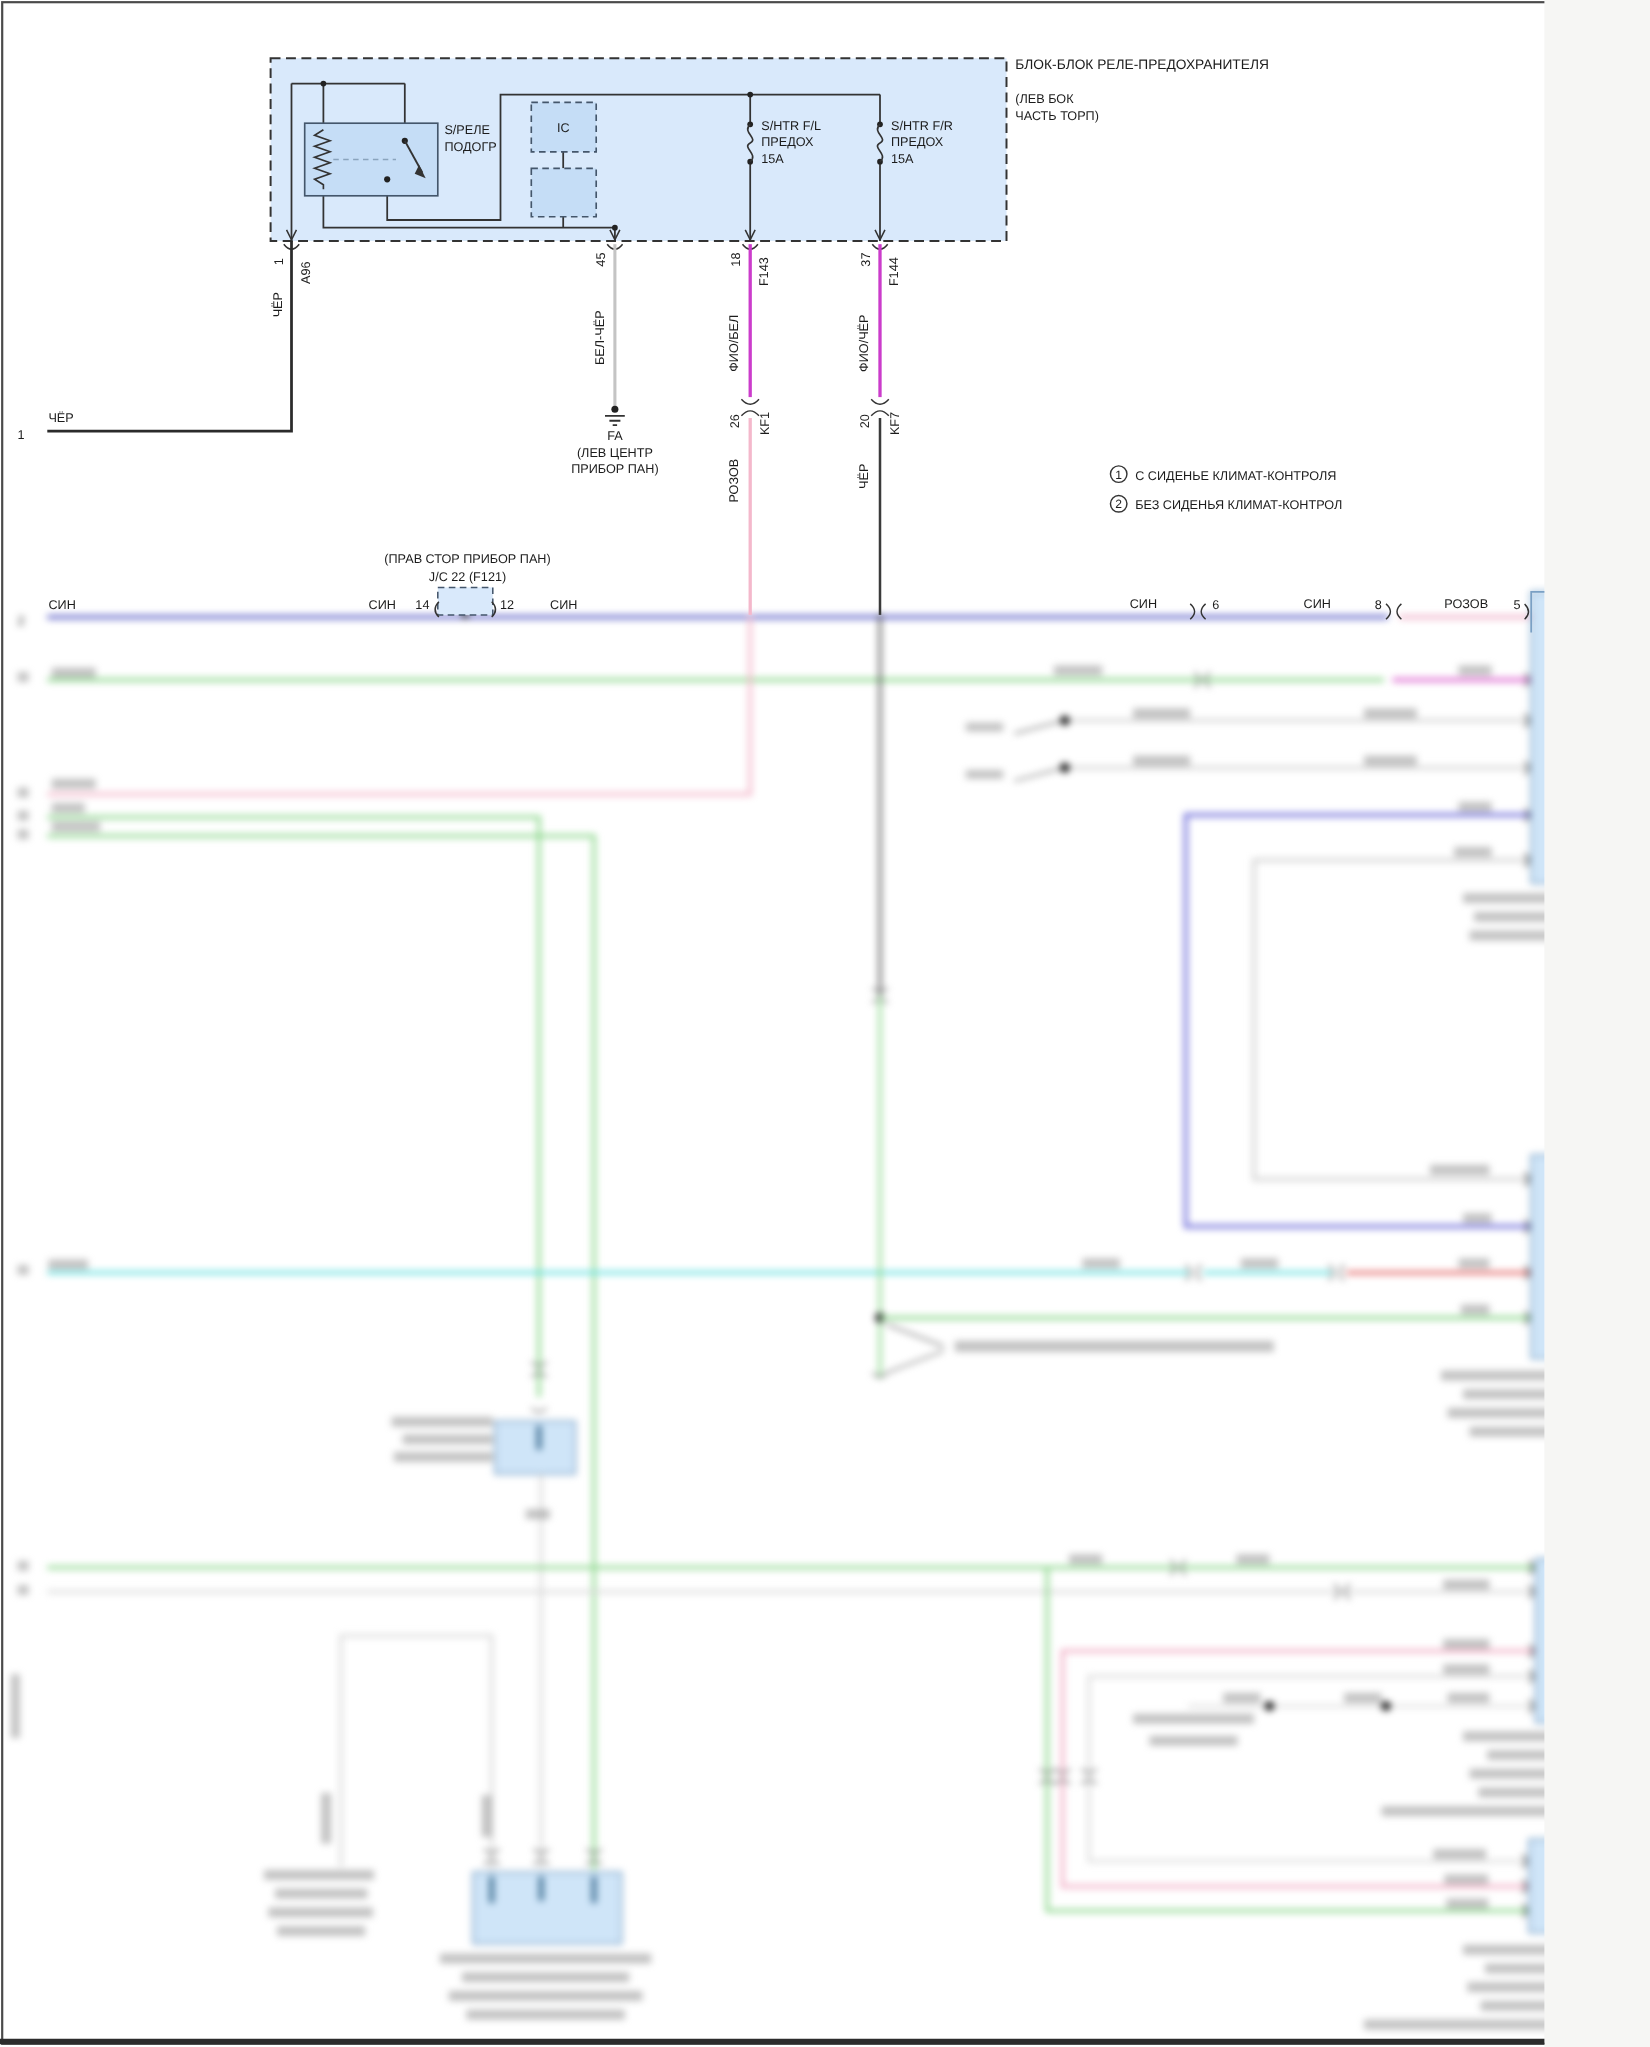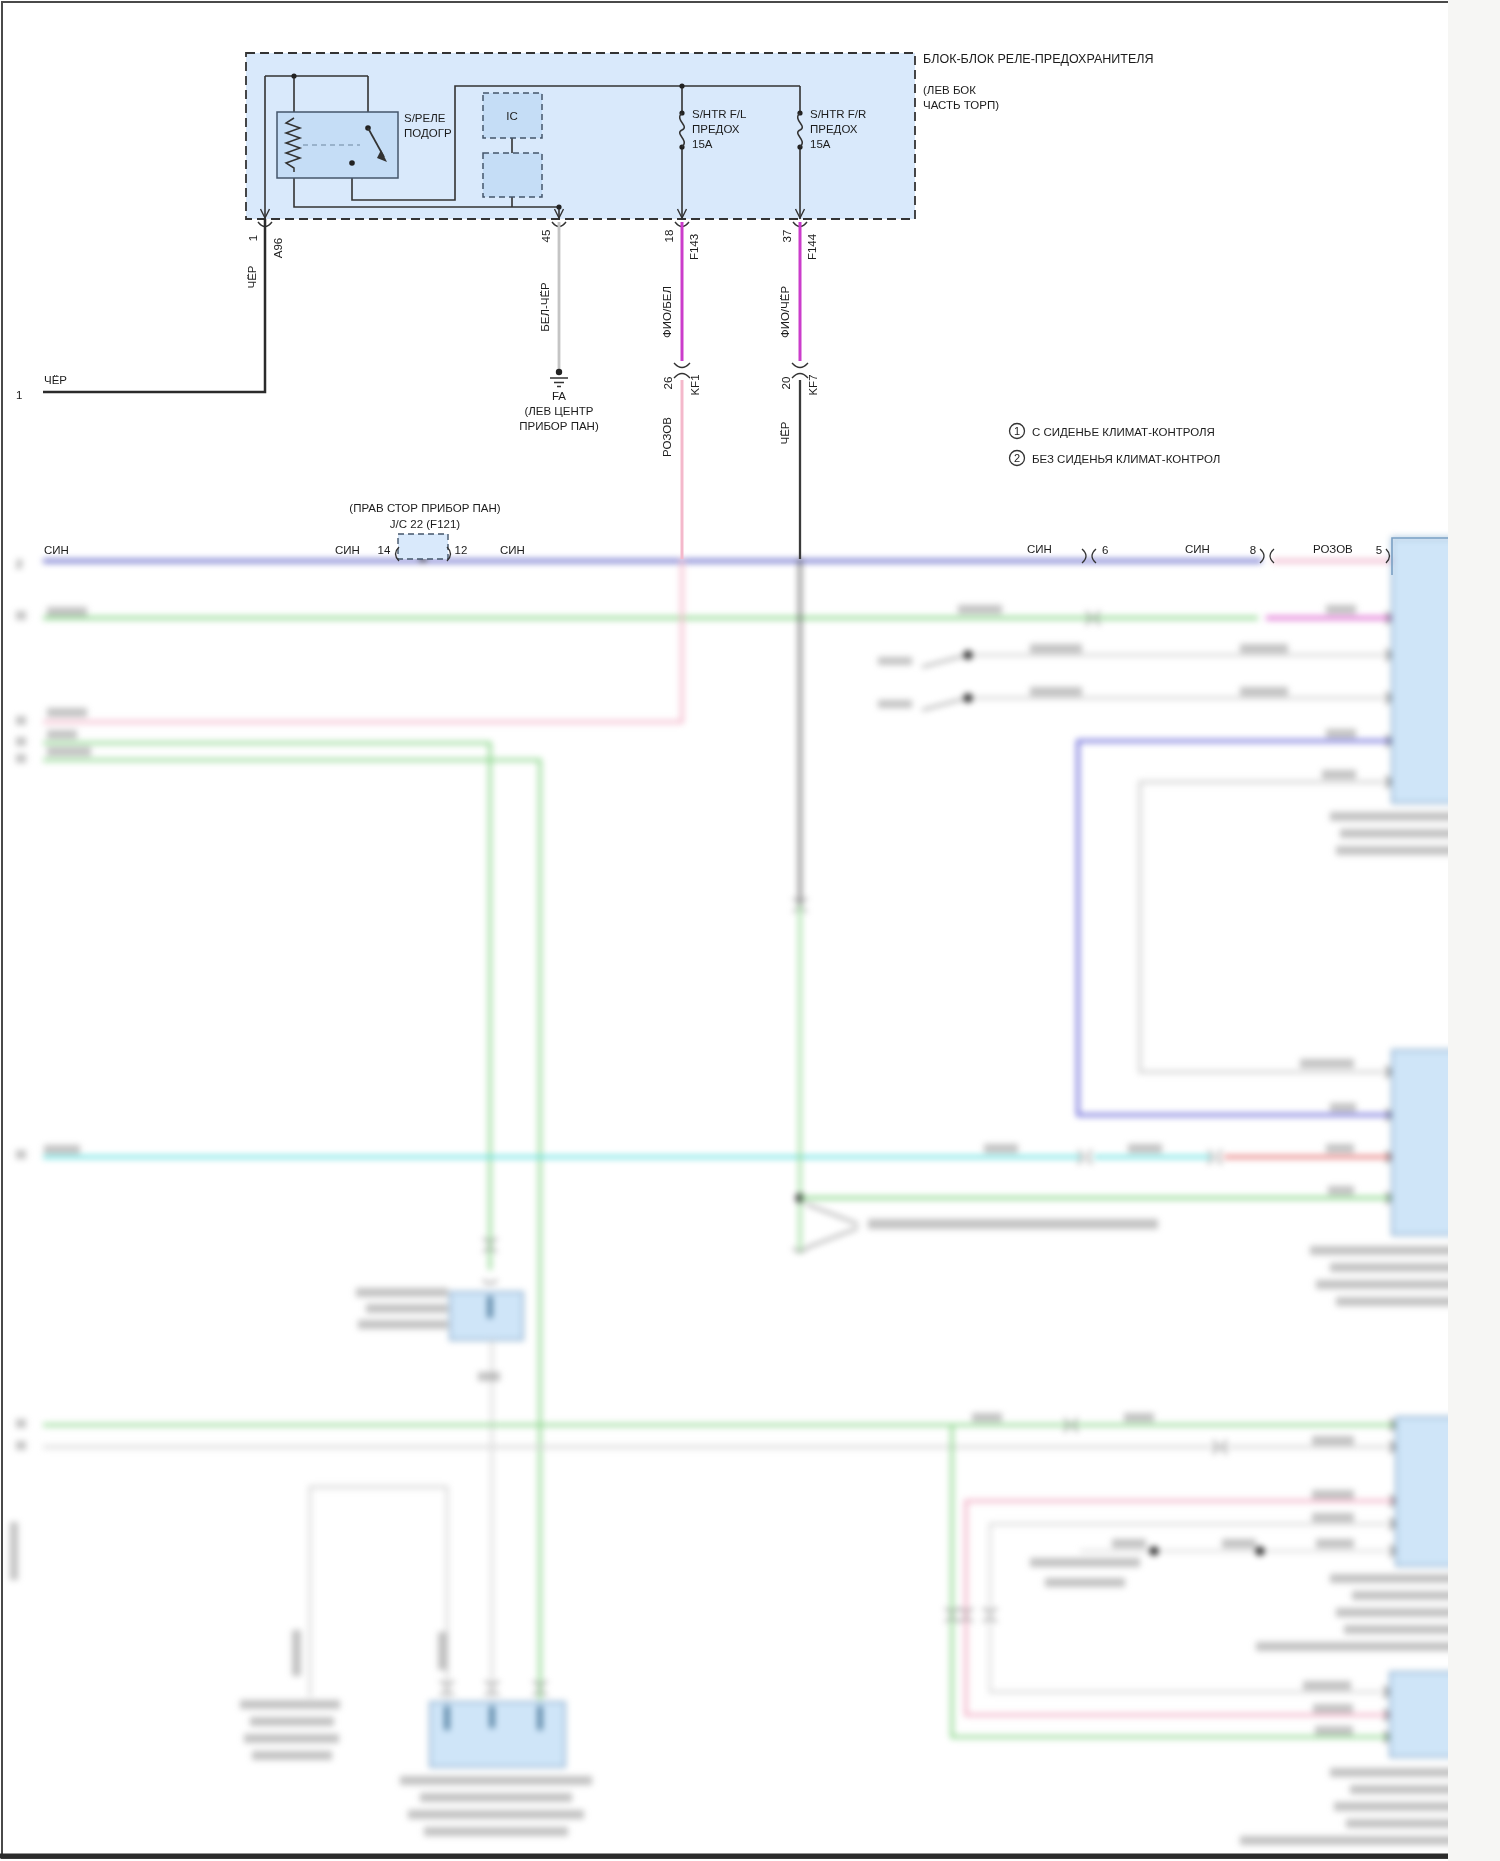--- a/index.html
+++ b/index.html
@@ -1,18 +1,18 @@
 <!DOCTYPE html>
 <html><head>
 <meta charset="utf-8">
 <style>
   html,body{margin:0;padding:0;background:#f6f6f4;}
   .page{
     position:relative;width:1404px;height:1861px;background:#ffffff;
-    font-family:"Liberation Sans", sans-serif;overflow:hidden;padding-left:44px;
+    font-family:"Liberation Sans", sans-serif;overflow:hidden;
   }
   svg{position:absolute;left:0;top:0;}
   .layer-blur{filter:blur(3.4px);}
   text{fill:#1c1c1c;font-family:"Liberation Sans",sans-serif;font-size:11.5px;}
   .t-title{font-size:12.5px;}
   .t-small{font-size:11px;}
   .wire{fill:none;}
   .smudge{fill:#8f8f8f;opacity:.55;}
   .conn{stroke:#333;stroke-width:1.3;fill:none;}
   .conn-gray{stroke:#777;stroke-width:1.6;fill:none;}

